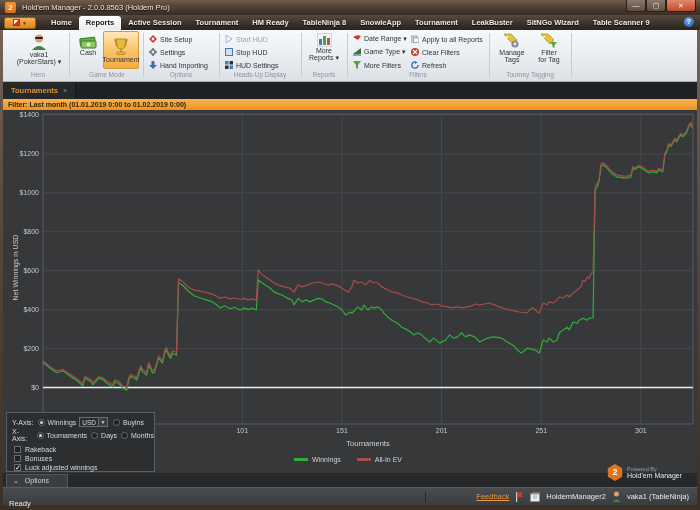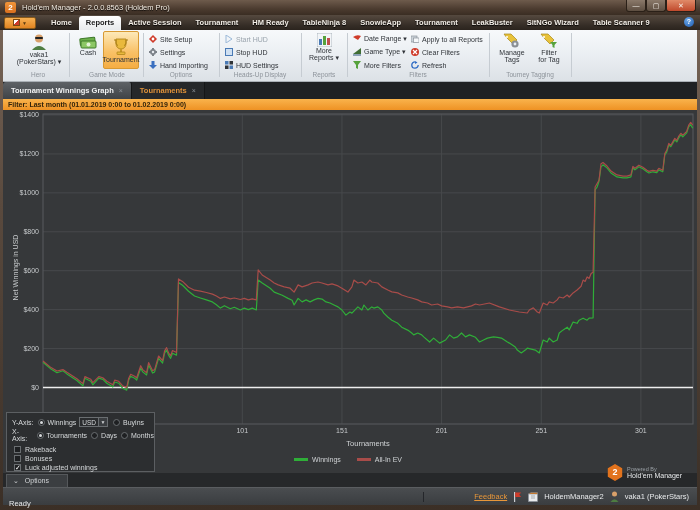--- a/index.html
+++ b/index.html
@@ -294,24 +294,20 @@
       <path d="M10,9 h7 L14.5,12 V15 L12.5,14 V12 Z" fill="#56a23c"></path>
     </svg>
     <span class="rtxt">Filter</span>
     <span class="rtxt">for Tag</span>
   </div>
   <div class="rgroup-label" style="left:488px; width:78px;">Tourney Tagging</div>
   <div class="rsep" style="left:568px;"></div>
 </div>
 
 <div class="tabstrip">
-  <div class="dtab active">
-    <span>Tournament Winnings Graph</span>
-    <span class="x">×</span>
-  </div>
   <div class="dtab">
     <span>Tournaments</span>
     <span class="x">×</span>
   </div>
 </div>
 
 <div class="filterbar">Filter: Last month (01.01.2019 0:00 to 01.02.2019 0:00)</div>
 
 <div class="chart" id="chart-area">
   <svg id="plot-svg" width="694" height="363">
@@ -421,15 +417,15 @@
     <svg width="10" height="10">
         <rect x="0.5" y="2" width="9" height="7.5" fill="#e8eaec" stroke="#8a929a" stroke-width="0.7"></rect>
         <path d="M0.5,2 L3,0.5 H9.5 L9.5,2" fill="#c3782e" stroke="#8a929a" stroke-width="0.5"></path>
         <path d="M3,4 h4 M3,6 h4" stroke="#8a929a" stroke-width="0.7"></path>
       </svg>
     <span>HoldemManager2</span>
     <svg width="9" height="11">
         <circle cx="4.5" cy="3" r="2.5" fill="#d9a06a"></circle>
         <path d="M0.5,11 Q4.5,5.5 8.5,11 Z" fill="#4e7d42"></path>
       </svg>
-    <span>vaka1 (PokerStars)</span>
+    <span>vaka1 (TableNinja)</span>
   </div>
 </div>
 
 </body></html>

